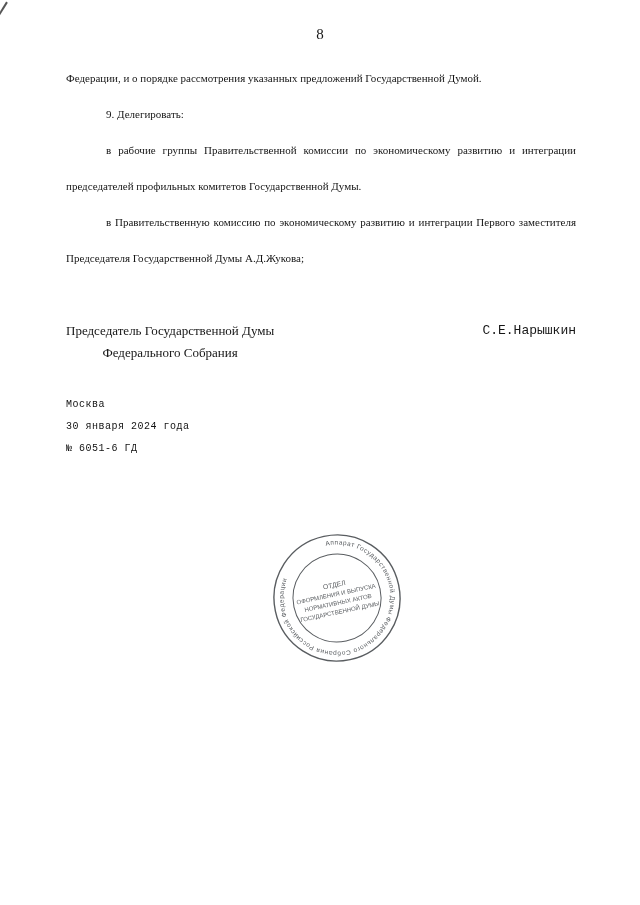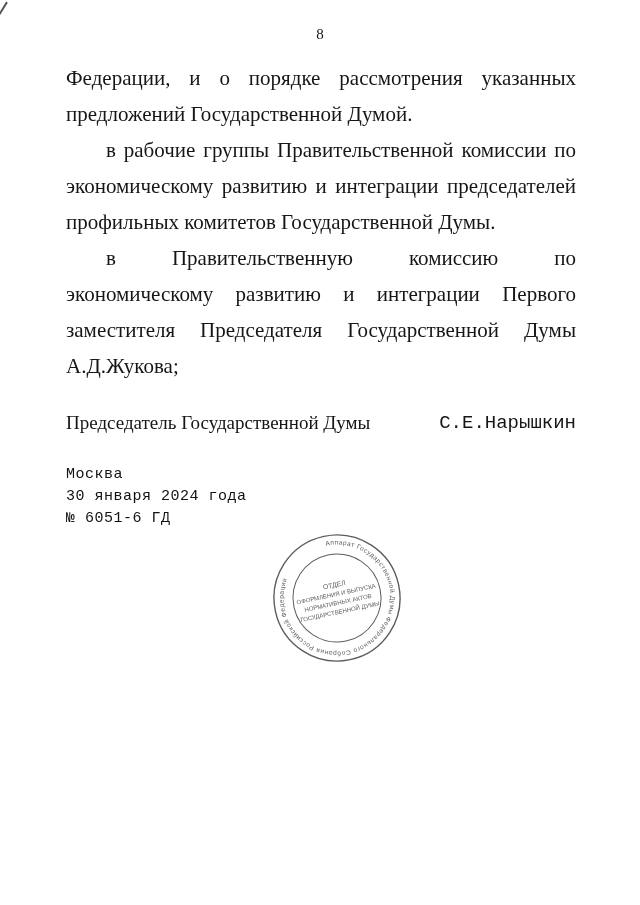--- a/index.html
+++ b/index.html
@@ -27,51 +27,51 @@
     opacity: 0.8;
   }
   .page-number {
     padding-top: 24px;
     text-align: center;
     font-size: 15px;
     line-height: 20px;
   }
   .content {
     margin: 16px 64px 0 66px;
-    font-size: 21px;
+    font-size: 11px;
     line-height: 36px;
     text-align: justify;
   }
   .content p {
     margin: 0;
   }
   .content p.indent {
     text-indent: 40px;
   }
   .signature-row {
-    margin: 28px 64px 0 66px;
+    margin: 44px 64px 0 66px;
     display: flex;
     justify-content: space-between;
-    font-size: 19px;
+    font-size: 13px;
     line-height: 22px;
   }
   .signature-left {
     width: max-content;
   }
   .signature-left .centered {
     text-align: center;
   }
   .signature-name {
     white-space: nowrap;
     font-family: Liberation Mono, monospace;
   }
   .footer {
     margin: 30px 64px 0 66px;
     font-family: "Liberation Mono", "DejaVu Sans Mono", monospace;
-    font-size: 15px;
+    font-size: 10px;
     line-height: 22px;
     letter-spacing: 0.5px;
     color: #121212;
   }
   .stamp {
     position: absolute;
     left: 270px;
     top: 531px;
     width: 134px;
     height: 134px;
@@ -85,27 +85,29 @@
 <body>
 
 <div class="page">
 
   <div class="scan-artifact"></div>
 
   <div class="page-number">8</div>
 
   <div class="content">
     <p>Федерации, и о порядке рассмотрения указанных предложений Государственной Думой.</p>
+    <p class="indent">9. Делегировать:</p>
     <p class="indent">в рабочие группы Правительственной комиссии по экономическому развитию и интеграции председателей профильных комитетов Государственной Думы.</p>
     <p class="indent">в Правительственную комиссию по экономическому развитию и интеграции Первого заместителя Председателя Государственной Думы А.Д.Жукова;</p>
   </div>
 
   <div class="signature-row">
     <div class="signature-left">
       <div>Председатель Государственной Думы</div>
+      <div class="centered">Федерального Собрания</div>
     </div>
     <div class="signature-name">С.Е.Нарышкин</div>
   </div>
 
   <svg class="stamp" viewBox="0 0 134 134">
     <g transform="rotate(-12 67 67)" opacity="0.88">
       <circle cx="67" cy="67" r="63" fill="none" stroke="#43474b" stroke-width="1.4"></circle>
       <circle cx="67" cy="67" r="44" fill="none" stroke="#43474b" stroke-width="1"></circle>
       <defs>
         <path id="ringPath" d="M 67,13.5 A 53.5,53.5 0 1 1 66.9,13.5"></path>

